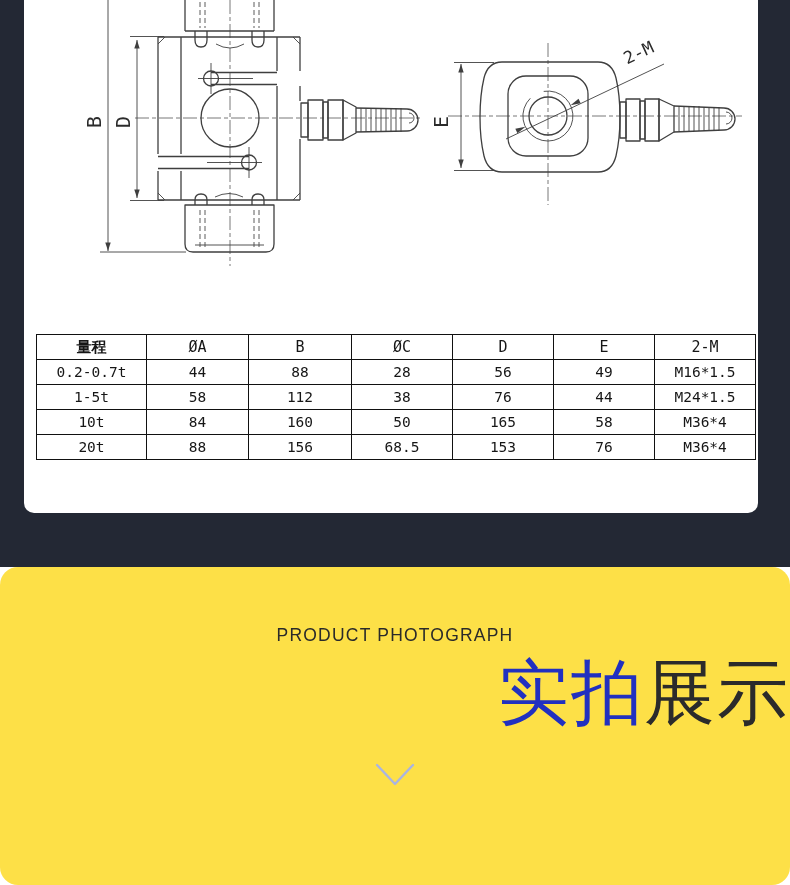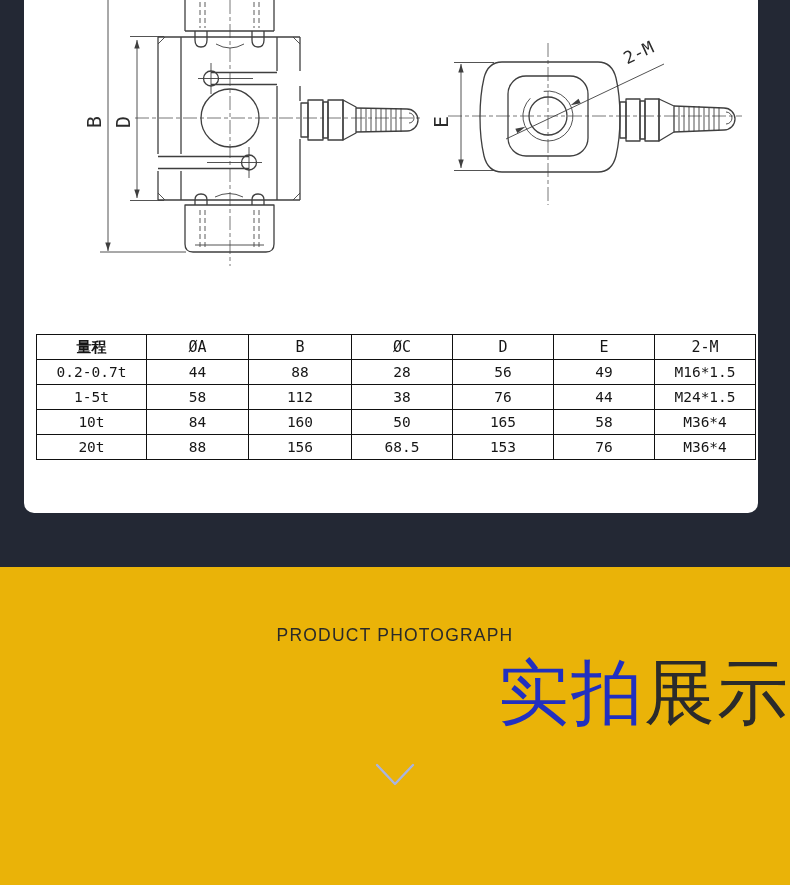--- a/index.html
+++ b/index.html
@@ -24,21 +24,21 @@
   
   .table-wrap{position:absolute;top:334px;left:12px;}
   table.spec{border-collapse:collapse;table-layout:fixed;width:719px;
              font-family:"DejaVu Sans Mono","Liberation Mono",monospace;}
   table.spec th,table.spec td{border:1.5px solid #111111;height:24px;padding:0;
              text-align:center;vertical-align:middle;color:#161616;
              font-size:14.5px;font-weight:normal;white-space:nowrap;}
   table.spec th{font-size:15px;}
   table.spec th.cjk{font-family:"Liberation Sans","DejaVu Sans",sans-serif;font-weight:bold;}
   
-  .photo{position:absolute;top:567px;left:0;width:790px;height:318px;background:#eab308;}
+  .photo{position:absolute;top:567px;left:0;width:790px;height:318px;background:#fde047;border-radius:18px;}
   .subtitle{position:absolute;top:58px;left:0;width:100%;text-align:center;
             font-size:17.5px;letter-spacing:1.2px;color:#2a2a2a;font-weight:500;}
   .big-title{position:absolute;top:80px;left:0;width:100%;text-align:right;
              font-size:71px;font-weight:normal;line-height:92px;color:#2b2b2b;
              letter-spacing:2px;}
   .big-title .hl{color:#2130c0;}
   .chevron{position:absolute;top:196px;left:50%;transform:translateX(-50%);}
 </style>
 </head>
 <body>

